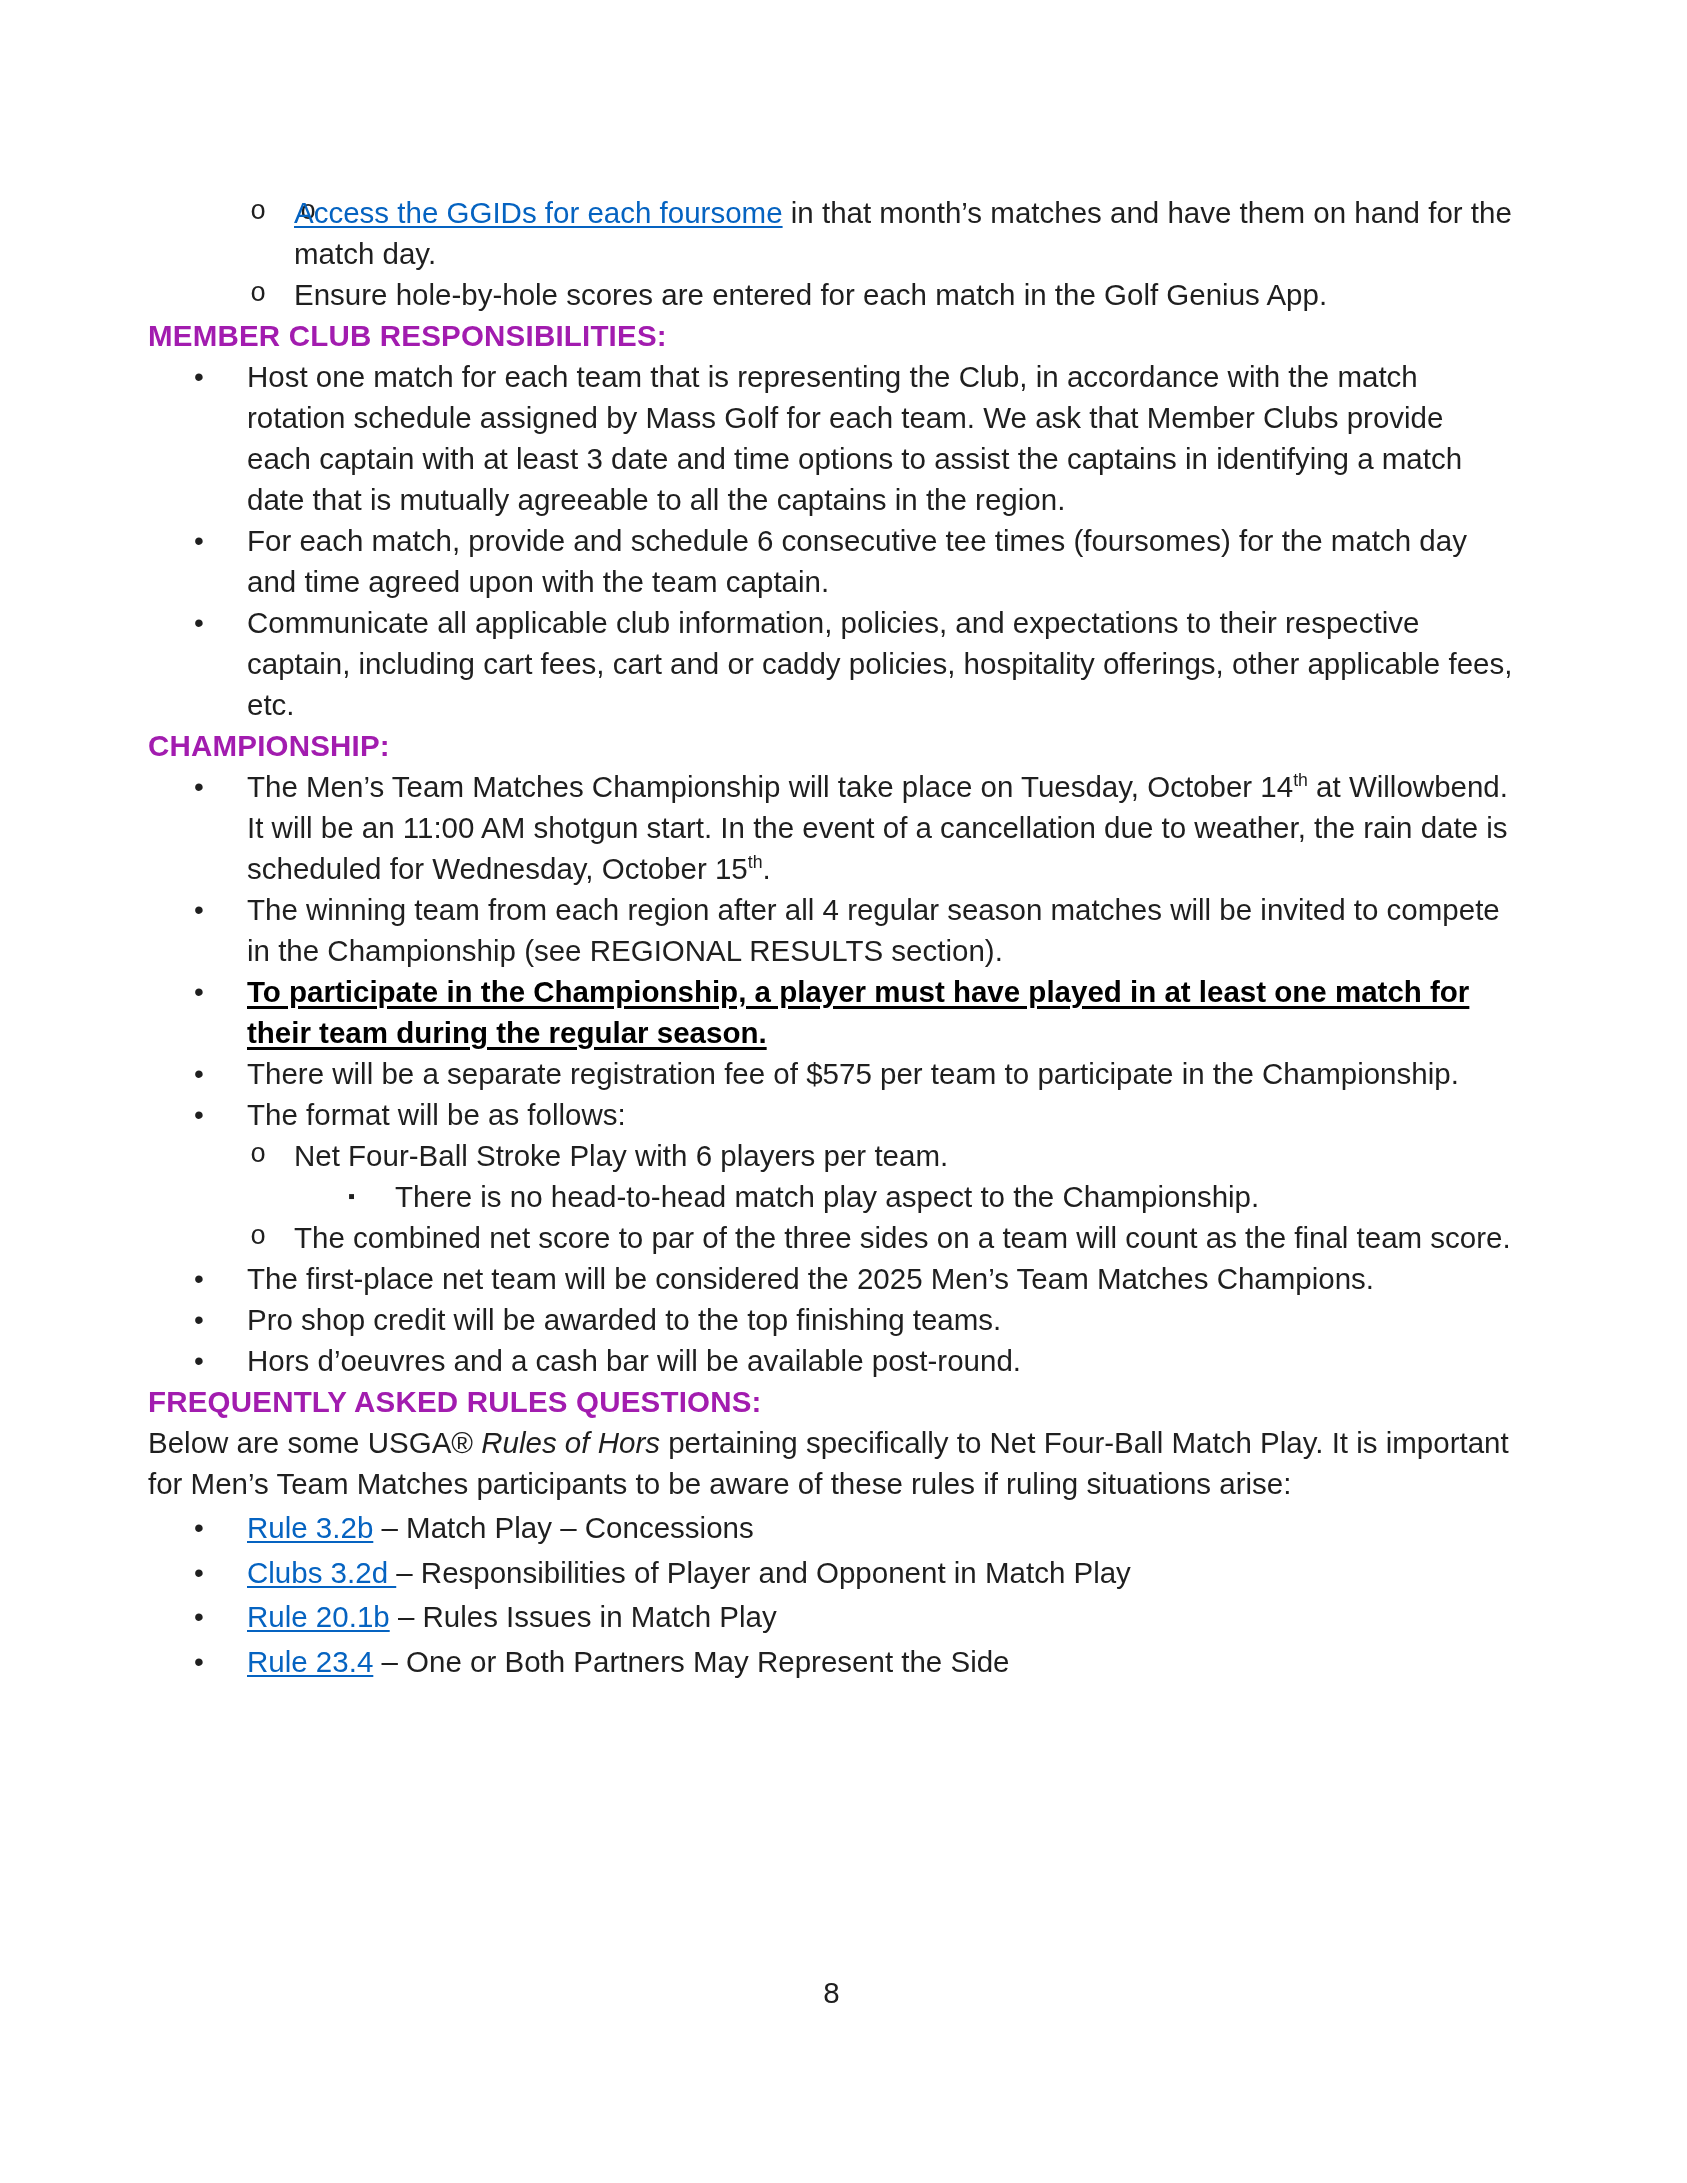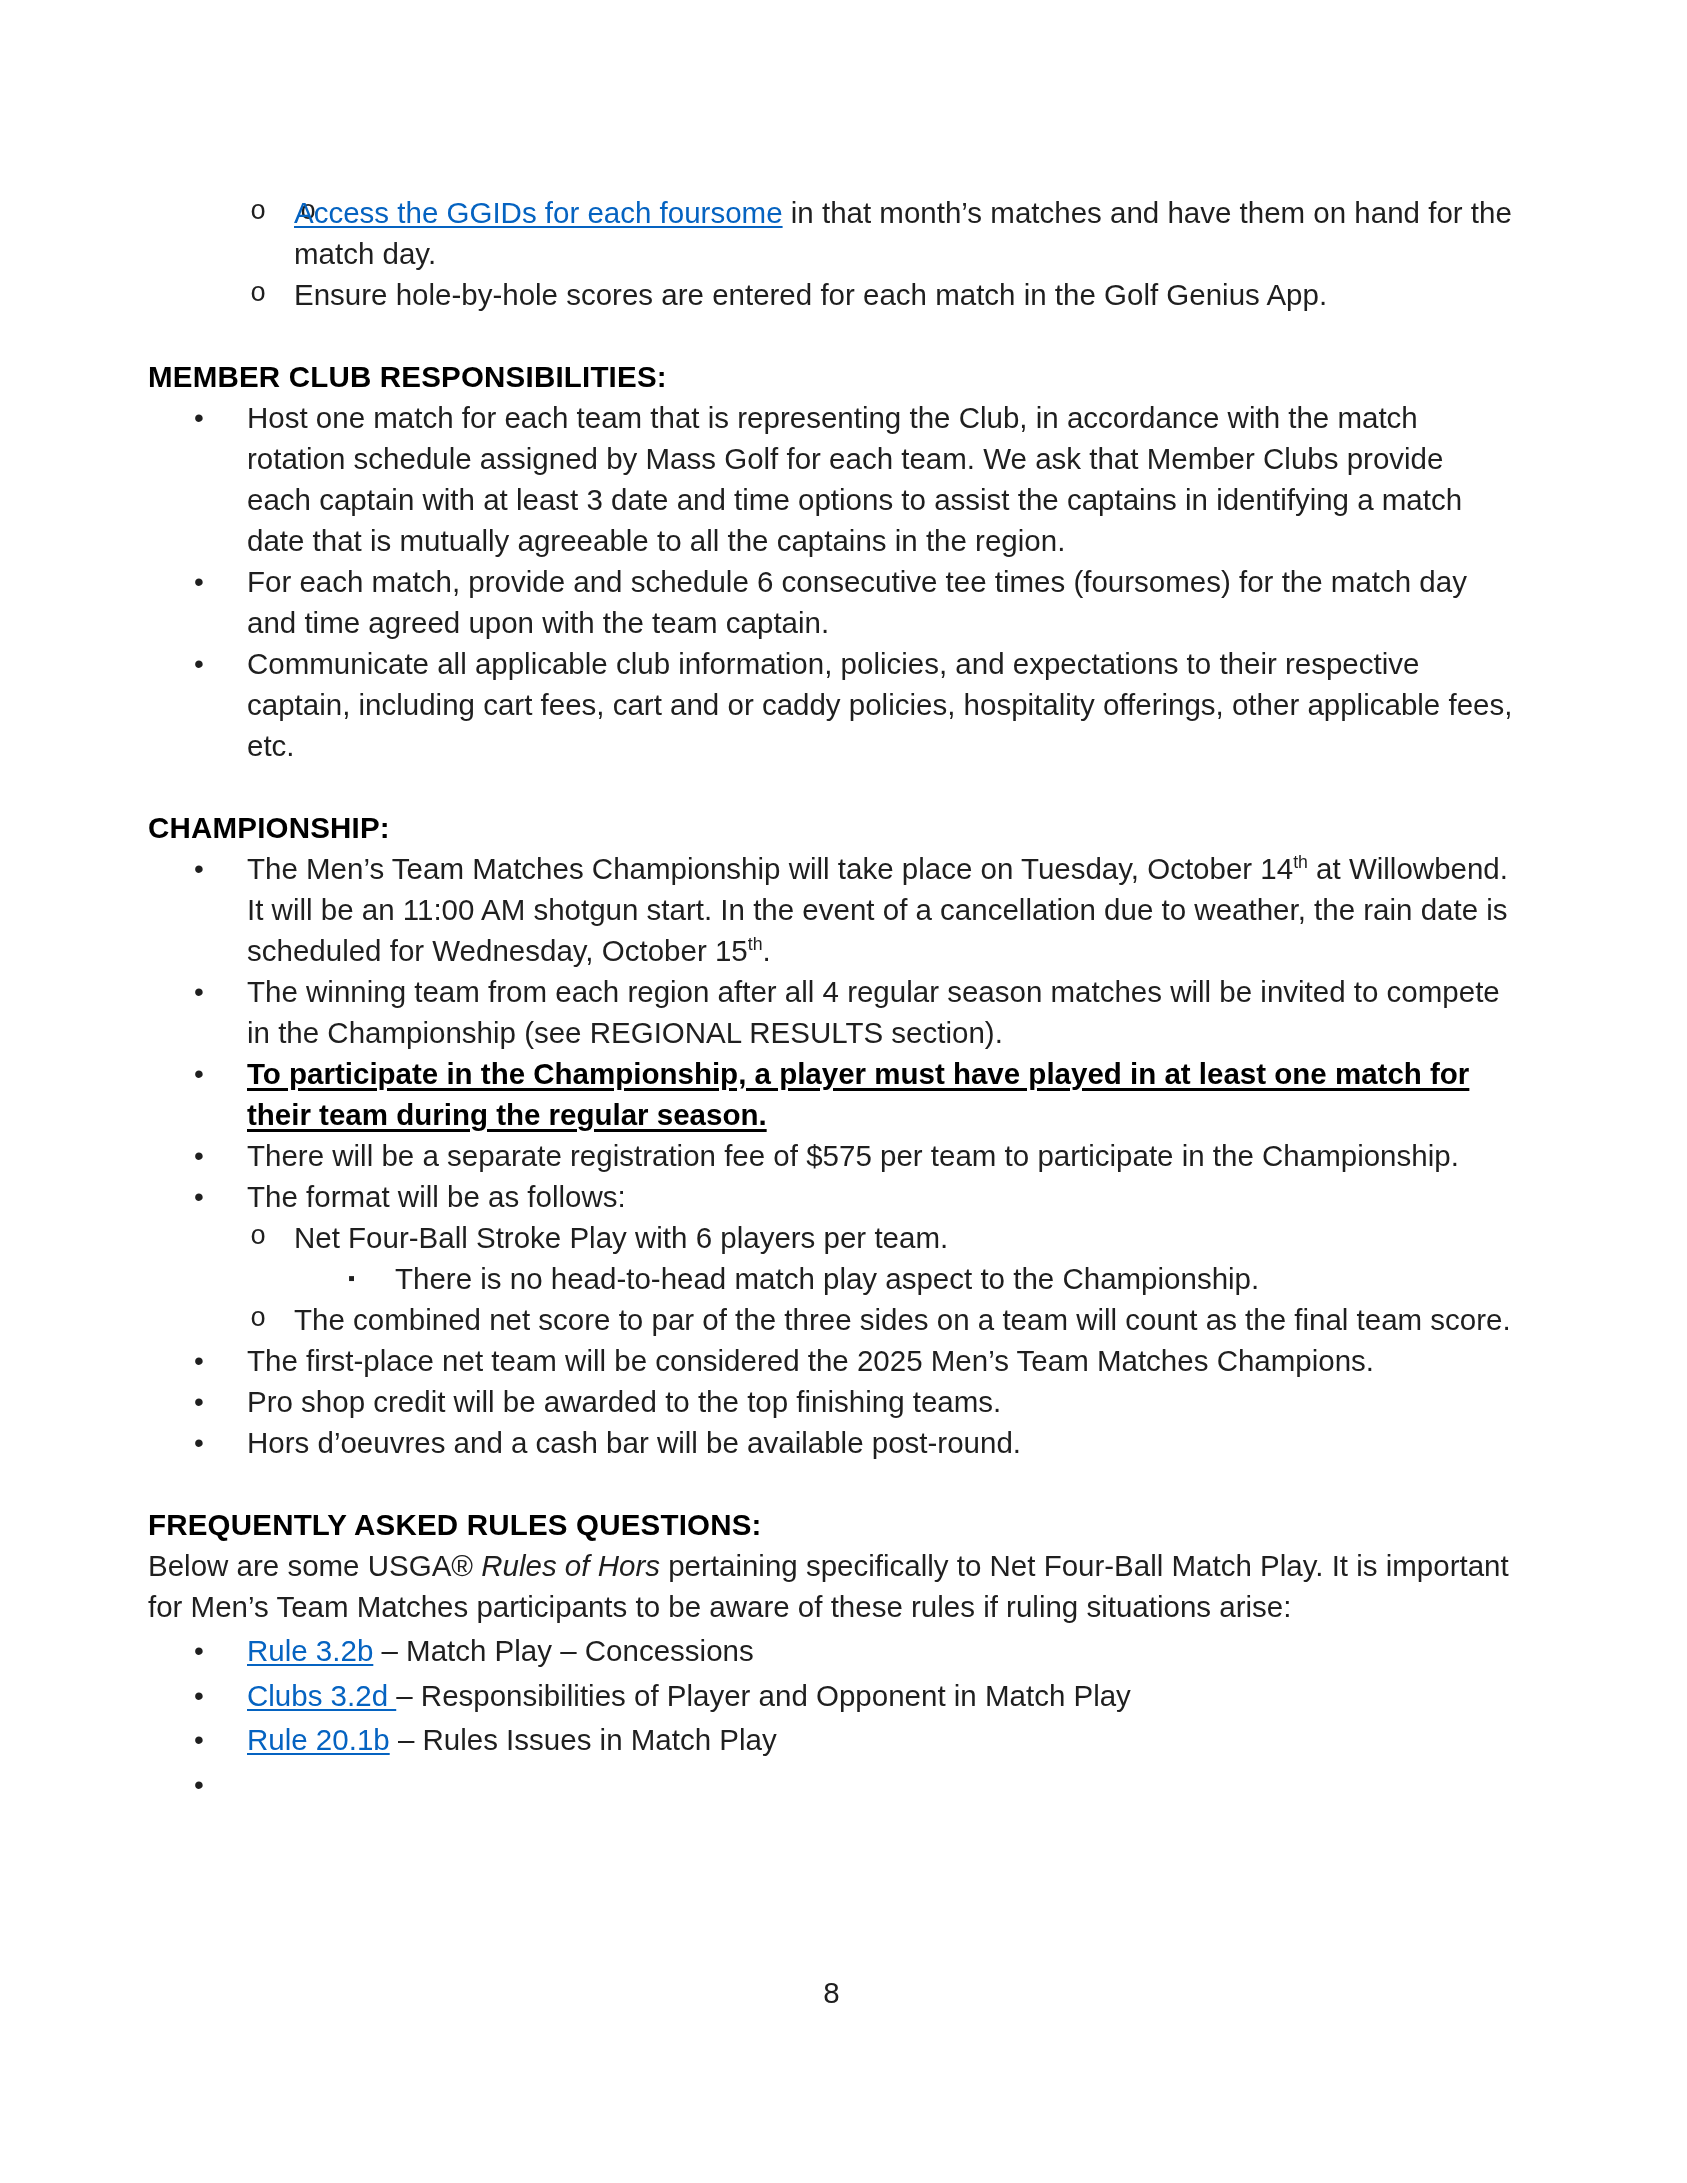--- a/index.html
+++ b/index.html
@@ -22,22 +22,21 @@
     top: 192px;
     left: 148px;
     width: 1367px;
     font-size: 29.5px;
     line-height: 41px;
     color: #1f1f1f;
     text-align: left;
   }
   .doc-heading {
     font-weight: 700;
-    color: #000000;
-    margin-top: 41px;
+    color: #a21caf;
     letter-spacing: 0.2px;
   }
   .doc-paragraph { color: #1f1f1f; }
   .doc-list-item { position: relative; }
   .marker { position: absolute; top: 0; color: #1f1f1f; }
   .indent-1 { padding-left: 99px; }
   .indent-1 > .marker { left: 46px; }
   .indent-2 { padding-left: 146px; }
   .indent-2 > .marker { left: 102px; }
   .indent-3 { padding-left: 197px; }
@@ -103,20 +102,20 @@
         <div class="doc-list-item indent-1"><span class="marker marker-disc">•</span><span class="item-text"><span>The first-place net team will be considered the 2025 Men’s Team Matches Champions.</span></span></div>
         <div class="doc-list-item indent-1"><span class="marker marker-disc">•</span><span class="item-text"><span>Pro shop credit will be awarded to the top finishing teams.</span></span></div>
         <div class="doc-list-item indent-1"><span class="marker marker-disc">•</span><span class="item-text"><span>Hors d’oeuvres and a cash bar will be available post-round.</span></span></div>
       </div>
       <div class="doc-heading">FREQUENTLY ASKED RULES QUESTIONS:</div>
       <div class="doc-paragraph"><span>Below are some USGA® </span><span class="seg-italic">Rules of Hors</span><span> pertaining specifically to Net Four-Ball Match Play. It is important for Men’s Team Matches participants to be aware of these rules if ruling situations arise:</span></div>
       <div class="doc-list list-rules">
         <div class="doc-list-item indent-1"><span class="marker marker-disc">•</span><span class="item-text"><a href="#" class="seg-link">Rule 3.2b</a><span> – Match Play – Concessions</span></span></div>
         <div class="doc-list-item indent-1"><span class="marker marker-disc">•</span><span class="item-text"><a href="#" class="seg-link">Clubs 3.2d </a><span>– Responsibilities of Player and Opponent in Match Play</span></span></div>
         <div class="doc-list-item indent-1"><span class="marker marker-disc">•</span><span class="item-text"><a href="#" class="seg-link">Rule 20.1b</a><span> – Rules Issues in Match Play</span></span></div>
-        <div class="doc-list-item indent-1"><span class="marker marker-disc">•</span></div>
+        <div class="doc-list-item indent-1"><span class="marker marker-disc">•</span><span class="item-text"><a href="#" class="seg-link">Rule 23.4</a><span> – One or Both Partners May Represent the Side</span></span></div>
       </div>
     </main>
   <footer class="page-footer">
     <span>8</span>
   </footer>
 </div>
 
 
 </body></html>

